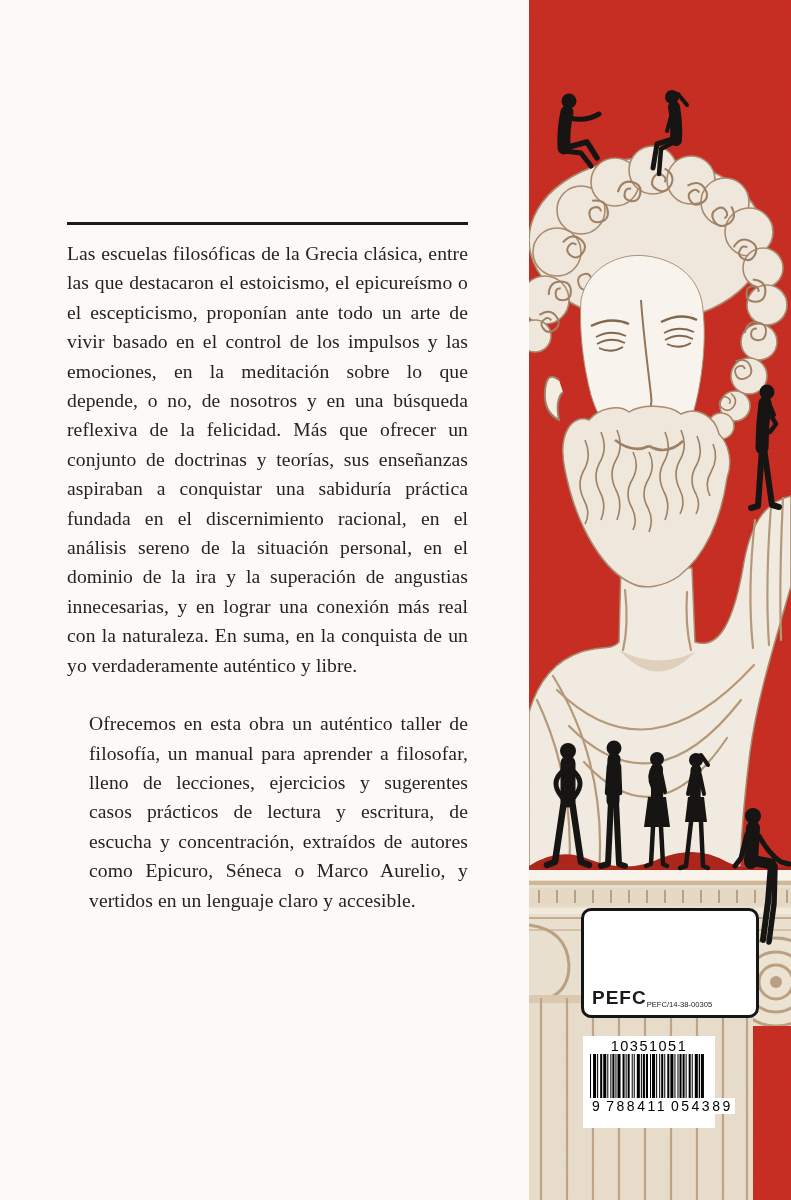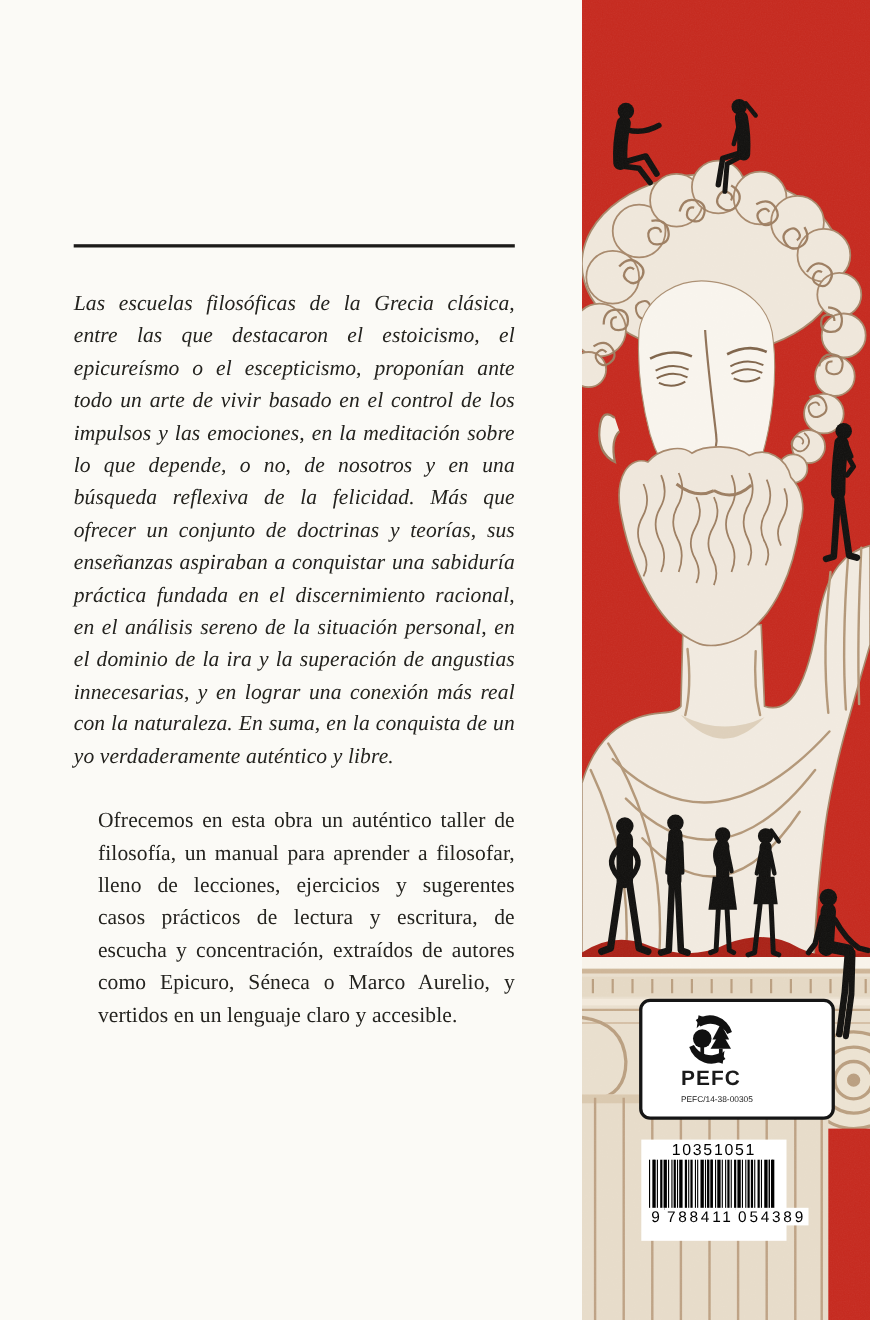--- a/index.html
+++ b/index.html
@@ -12,21 +12,21 @@
   .copy{
     position:absolute; left:67px; top:222px; width:401px;
     color:var(--ink,#24231f);
   }
   .copy .rule{ height:3px; background:#1c1b19; }
   .copy p{
     margin:0; text-align:justify;
     font-size:19.6px; line-height:29.4px;
     letter-spacing:.1px;
   }
-  .copy p.first{ margin-top:37px;font-style:italic; }
+  .copy p.first{ margin-top:14px; }
   .copy p + p{ margin-top:29px;margin-left:22px; }
   
   .logo{
     position:absolute; left:66px; top:1066px;
     color:#1d1c1a; width:max-content;
   }
   .logo .wordmark{ display:flex; align-items:baseline; }
   .logo .wm-side{ font-size:31px; letter-spacing:3px; }
   .logo .wm-q{ font-size:61px; line-height:0; letter-spacing:0; margin:0 1px 0 -1px; }
   .logo .tagline{
@@ -35,21 +35,21 @@
   }
   
   .art{ position:absolute; left:529px; top:0; width:262px; height:1200px; }
   
   .pefc{
     position:absolute; left:581px; top:908px; width:178px; height:110px;
     background:#fff; border:3px solid #151515; border-radius:10px;
     box-sizing:border-box; display:flex; padding:7px 8px 6px 8px;
     font-family:"Liberation Sans", sans-serif; color:#1a1a1a;
   }
-  .pefc-left{ width:74px; display:flex; flex-direction:column; align-items:flex-start;margin-left:27px; }
+  .pefc-left{ width:74px; display:flex; flex-direction:row; align-items:flex-end; }
   .pefc-left .pefc-word{ font-weight:bold; font-size:19px; letter-spacing:1px; margin-top:-2px; }
   .pefc-left .pefc-code{ font-size:7.6px; margin-top:3px; white-space:nowrap; }
   .pefc-right{ flex:1; padding-left:9px; display:flex; flex-direction:column; }
   .pefc-right .pefc-head{ font-weight:bold; font-size:9.6px; margin-top:3px; }
   .pefc-right .pefc-body{ font-size:9.2px; line-height:1.4; margin-top:12px; }
   .pefc-right .pefc-url{ font-size:9.2px; margin-top:auto; margin-bottom:2px; }
   
   .barcode{
     position:absolute; left:583px; top:1036px; width:132px; height:92px;
     background:#fff; box-sizing:border-box; padding:2px 7px 3px 7px;

